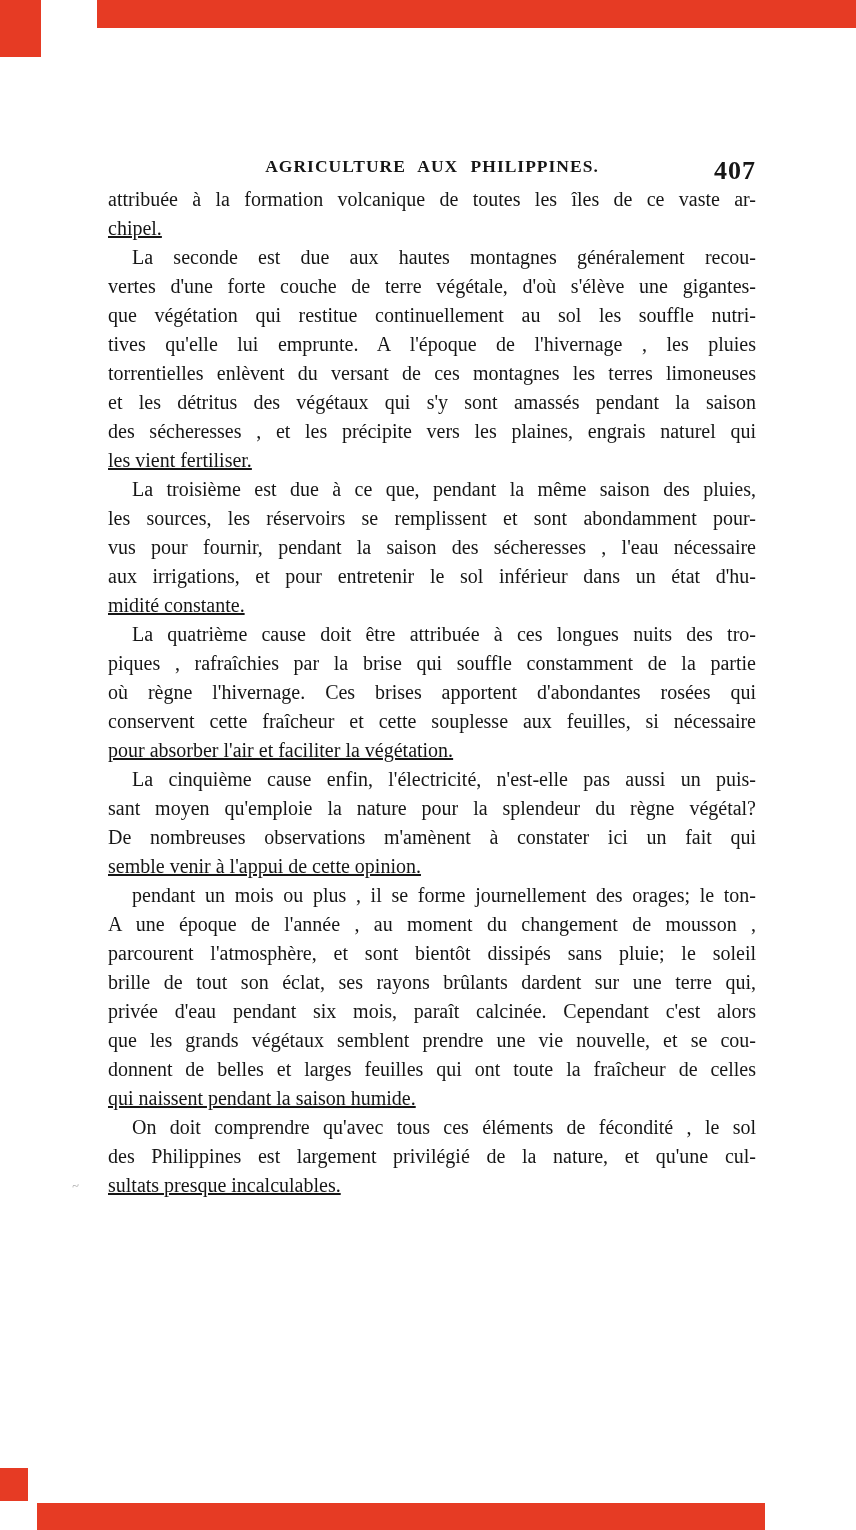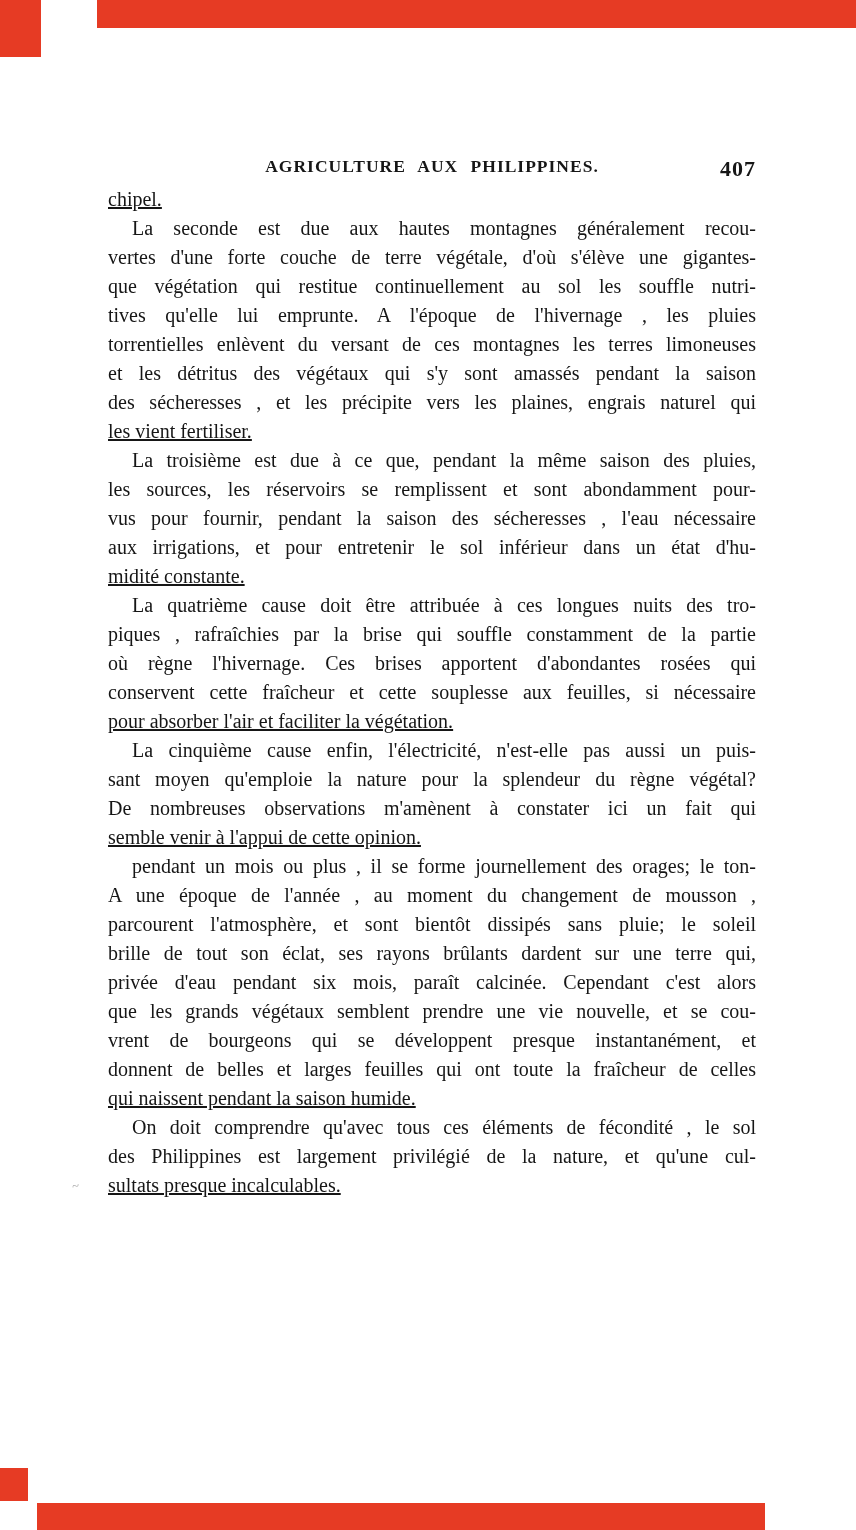--- a/index.html
+++ b/index.html
@@ -33,21 +33,21 @@
     font-size: 17.5px;
     letter-spacing: 1px;
     word-spacing: 7px;
     white-space: nowrap;
   }
   .page-number {
     position: absolute;
     right: 0;
     top: 0;
     font-weight: 700;
-    font-size: 22px;
+    font-size: 26px;
     letter-spacing: 1px;
   }
   .body-text { margin-top: 3px; font-size: 20px; line-height: 29px; }
   .para { margin: 0; }
   .line {
     text-align: justify;
     text-align-last: justify;
     height: 29px;
     overflow: hidden;
     white-space: nowrap;
@@ -78,20 +78,21 @@
   <div class="text-block">
 
     <div class="page-header">
       <span>AGRICULTURE AUX PHILIPPINES.</span>
       <span class="page-number">407</span>
     </div>
 
     <div class="body-text">
 
       <div class="para">
+        <div class="line">attribuée à la formation volcanique de toutes les îles de ce vaste ar-</div>
         <div class="line last">chipel.</div>
       </div>
 
       <div class="para indent">
         <div class="line">La seconde est due aux hautes montagnes généralement recou-</div>
         <div class="line">vertes d'une forte couche de terre végétale, d'où s'élève une gigantes-</div>
         <div class="line">que végétation qui restitue continuellement au sol les souffle nutri-</div>
         <div class="line">tives qu'elle lui emprunte. A l'époque de l'hivernage , les pluies</div>
         <div class="line">torrentielles enlèvent du versant de ces montagnes les terres limoneuses</div>
         <div class="line">et les détritus des végétaux qui s'y sont amassés pendant la saison</div>
@@ -122,21 +123,20 @@
         <div class="line last">semble venir à l'appui de cette opinion.</div>
       </div>
 
       <div class="para indent">
         <div class="line">pendant un mois ou plus , il se forme journellement des orages; le ton-</div>
         <div class="line">A une époque de l'année , au moment du changement de mousson ,</div>
         <div class="line">parcourent l'atmosphère, et sont bientôt dissipés sans pluie; le soleil</div>
         <div class="line">brille de tout son éclat, ses rayons brûlants dardent sur une terre qui,</div>
         <div class="line">privée d'eau pendant six mois, paraît calcinée. Cependant c'est alors</div>
         <div class="line">que les grands végétaux semblent prendre une vie nouvelle, et se cou-</div>
-        <div class="line">vrent de bourgeons qui se développent presque instantanément, et</div>
         <div class="line">donnent de belles et larges feuilles qui ont toute la fraîcheur de celles</div>
         <div class="line last">qui naissent pendant la saison humide.</div>
       </div>
 
       <div class="para indent">
         <div class="line">On doit comprendre qu'avec tous ces éléments de fécondité , le sol</div>
         <div class="line">des Philippines est largement privilégié de la nature, et qu'une cul-</div>
         <div class="line last">sultats presque incalculables.</div>
       </div>
 

